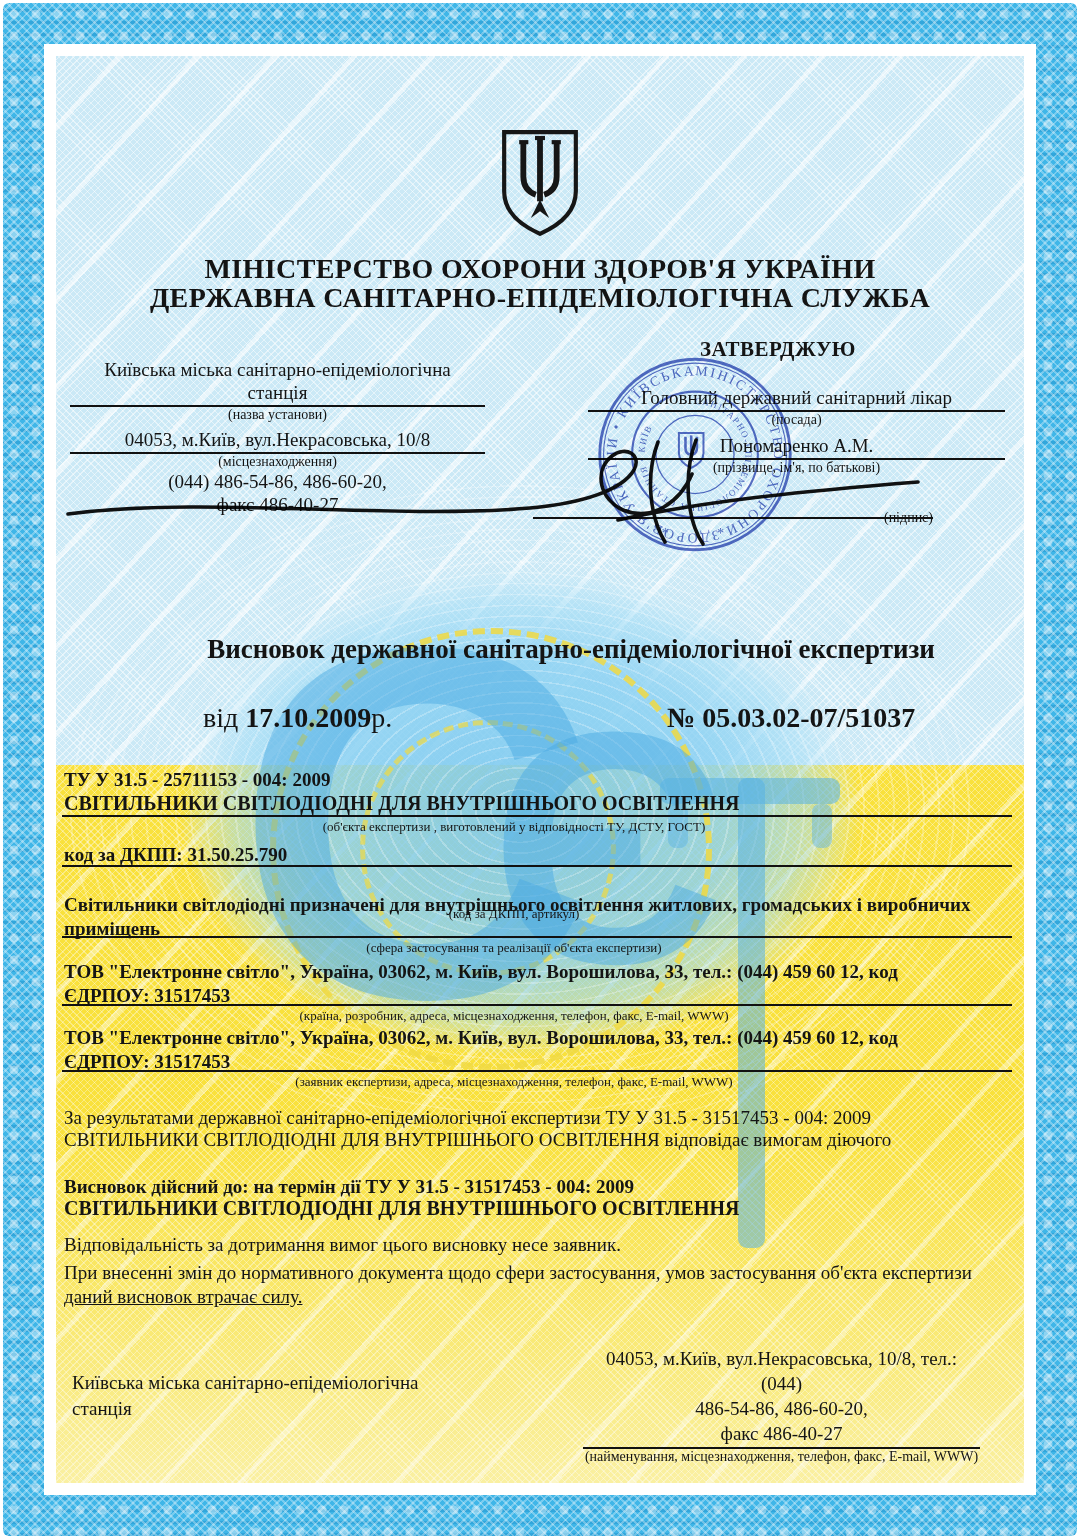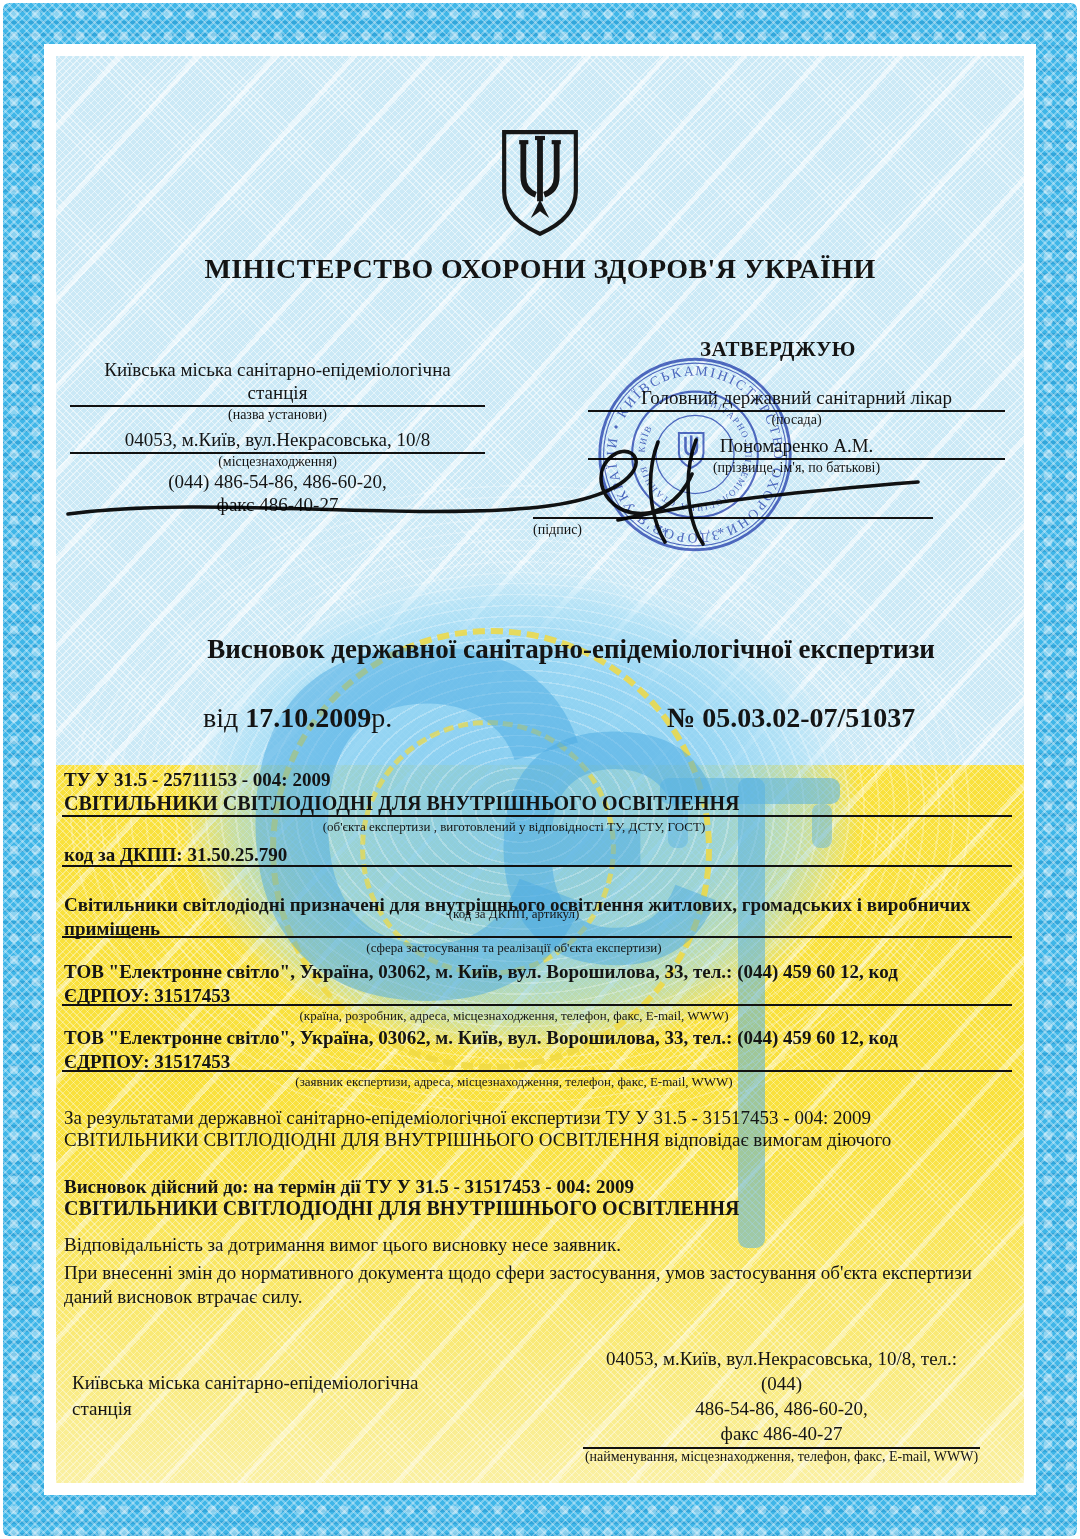--- a/index.html
+++ b/index.html
@@ -105,20 +105,21 @@
     </g>
     <path d="M50 86 L39 108 L50 100 L61 108 Z" fill="#161616"></path>
     <g stroke="#161616" stroke-width="5">
       <path d="M25 17 H36"></path>
         <path d="M64 17 H75"></path>
         <path d="M44 12 H56"></path>
     </g>
   </svg>
 
   <div class="abs ctr b fs21" style="top:256px; letter-spacing:.4px;">МІНІСТЕРСТВО ОХОРОНИ ЗДОРОВ'Я УКРАЇНИ</div>
+  <div class="abs ctr b fs21" style="top:285px; letter-spacing:.4px;">ДЕРЖАВНА САНІТАРНО-ЕПІДЕМІОЛОГІЧНА СЛУЖБА</div>
 
   <div class="issuer">
     <div>Київська міська санітарно-епідеміологічна</div>
     <div>станція</div>
     <div class="hr"></div>
     <div class="smallcap">(назва установи)</div>
     <div style="margin-top:5px;">04053, м.Київ, вул.Некрасовська, 10/8</div>
     <div class="hr"></div>
     <div class="smallcap">(місцезнаходження)</div>
     <div style="">(044) 486-54-86, 486-60-20,</div>
@@ -128,21 +129,21 @@
   <div class="approval">
     <div class="approve-label">ЗАТВЕРДЖУЮ</div>
     <div style="margin-top:25px;">Головний державний санітарний лікар</div>
     <div class="hr"></div>
     <div class="smallcap">(посада)</div>
     <div style="margin-top:6px;">Пономаренко А.М.</div>
     <div class="hr"></div>
     <div class="smallcap">(прізвище, ім'я, по батькові)</div>
   </div>
   <div class="ul" style="left:533px; width:400px; top:517px;"></div>
-  <div class="abs smallcap" style="left:533px; width:400px; top:522px; text-align:left;">(підпис)</div>
+  <div class="abs smallcap" style="left:533px; width:400px; top:510px; text-align:right;">(підпис)</div>
 
   <svg class="stamp-svg" width="200" height="205" viewBox="0 0 210 210">
     <defs>
       <path id="oring" d="M105,22 a83,83 0 1,1 -0.01,0"></path>
       <path id="iring" d="M105,52 a53,53 0 1,1 -0.01,0"></path>
     </defs>
     <g fill="none" stroke="#3b53b8">
       <circle cx="105" cy="105" r="100" stroke-width="3"></circle>
       <circle cx="105" cy="105" r="96" stroke-width="1.2"></circle>
       <circle cx="105" cy="105" r="66" stroke-width="2.2"></circle>
@@ -204,21 +205,21 @@
   <div class="ul" style="top:1070px;"></div>
   <div class="cap" style="top:1074px;">(заявник експертизи, адреса,  місцезнаходження,  телефон, факс, E-mail, WWW)</div>
 
   <div class="sec fs19" style="top:1106px;">За результатами державної санітарно-епідеміологічної експертизи ТУ У 31.5 - 31517453 - 004: 2009</div>
   <div class="sec fs19" style="top:1128px;">СВІТИЛЬНИКИ СВІТЛОДІОДНІ ДЛЯ  ВНУТРІШНЬОГО ОСВІТЛЕННЯ відповідає  вимогам діючого</div>
   <div class="sec b fs19" style="top:1175px;">Висновок дійсний до: на термін дії ТУ У 31.5 - 31517453 - 004: 2009</div>
   <div class="sec b fs20" style="top:1196px;">СВІТИЛЬНИКИ СВІТЛОДІОДНІ ДЛЯ  ВНУТРІШНЬОГО ОСВІТЛЕННЯ</div>
 
   <div class="sec fs19" style="top:1233px;">Відповідальність за дотримання вимог цього висновку несе заявник.</div>
   <div class="sec fs19" style="top:1261px;">При внесенні змін до нормативного документа щодо сфери застосування, умов застосування об'єкта експертизи</div>
-  <div class="sec fs19" style="top:1285px;">даний висновок втрачає силу.</div>
+  <div class="sec fs19" style="top:1285px;text-decoration:underline;">даний висновок втрачає силу.</div>
 
   <div class="footer-left">
     <div>Київська міська санітарно-епідеміологічна</div>
     <div>станція</div>
   </div>
   <div class="footer-right">
     <div>04053, м.Київ, вул.Некрасовська, 10/8, тел.: (044)</div>
     <div>486-54-86, 486-60-20,</div>
     <div>факс 486-40-27</div>
     <div class="hr"></div>

